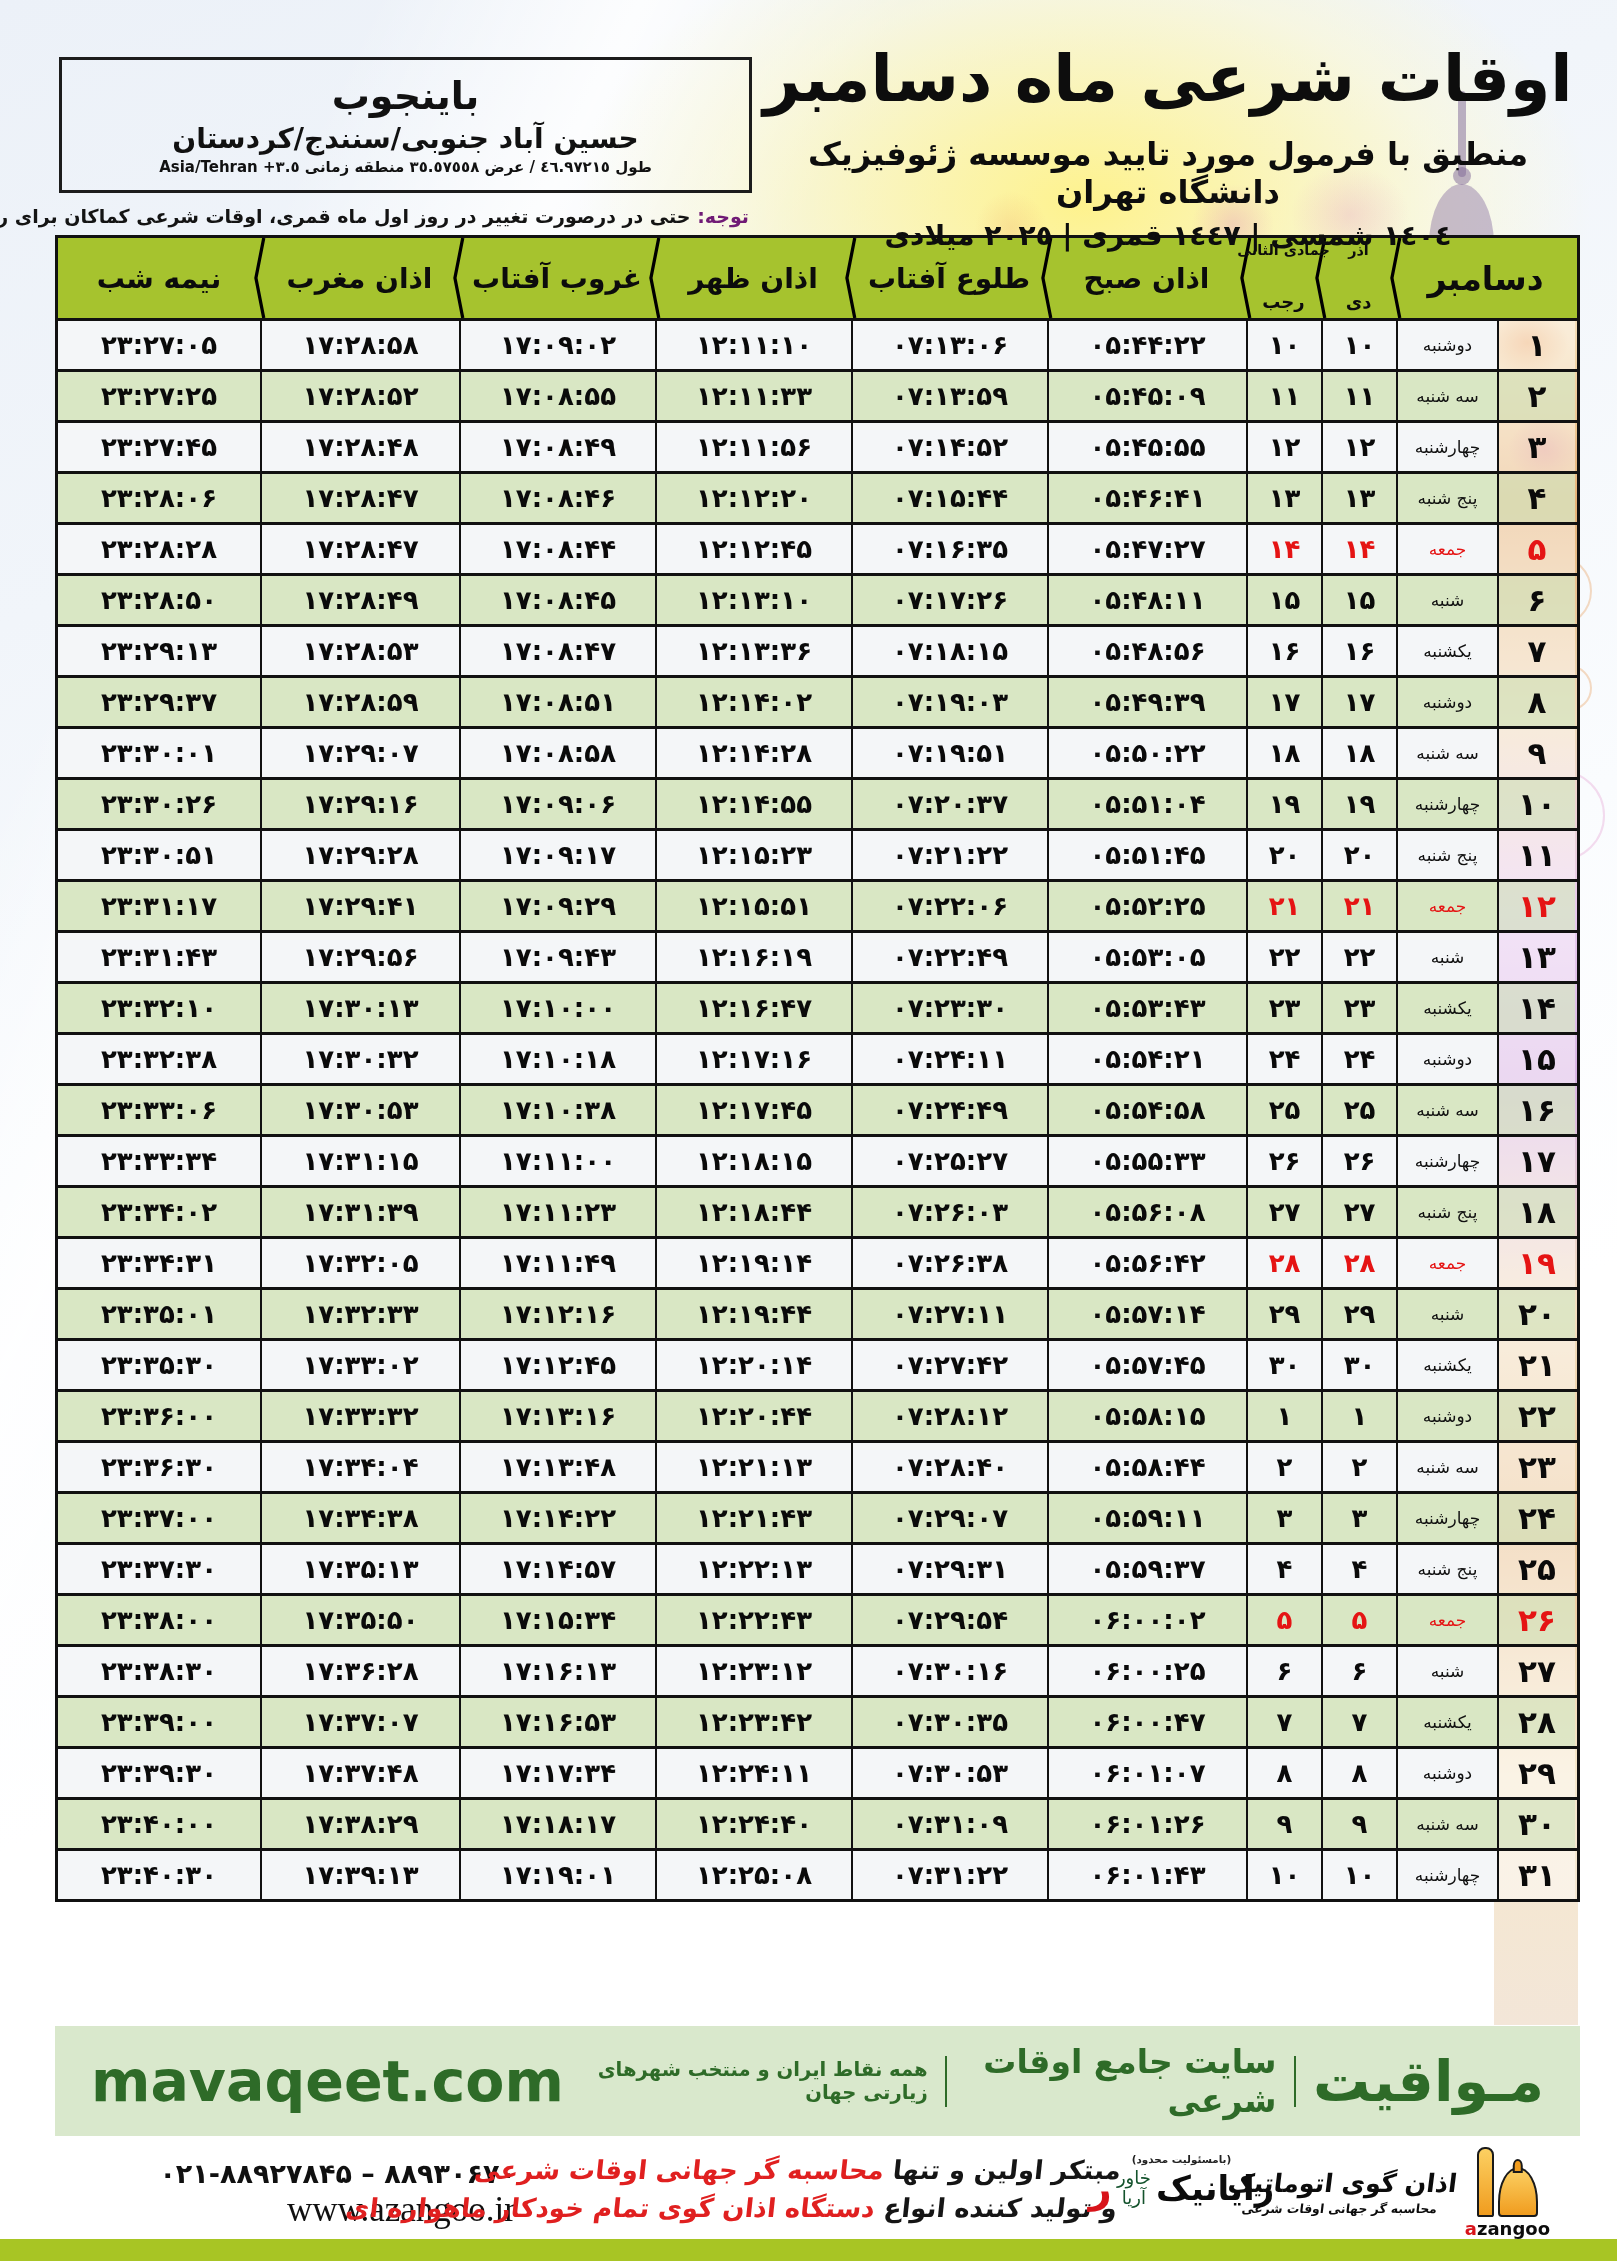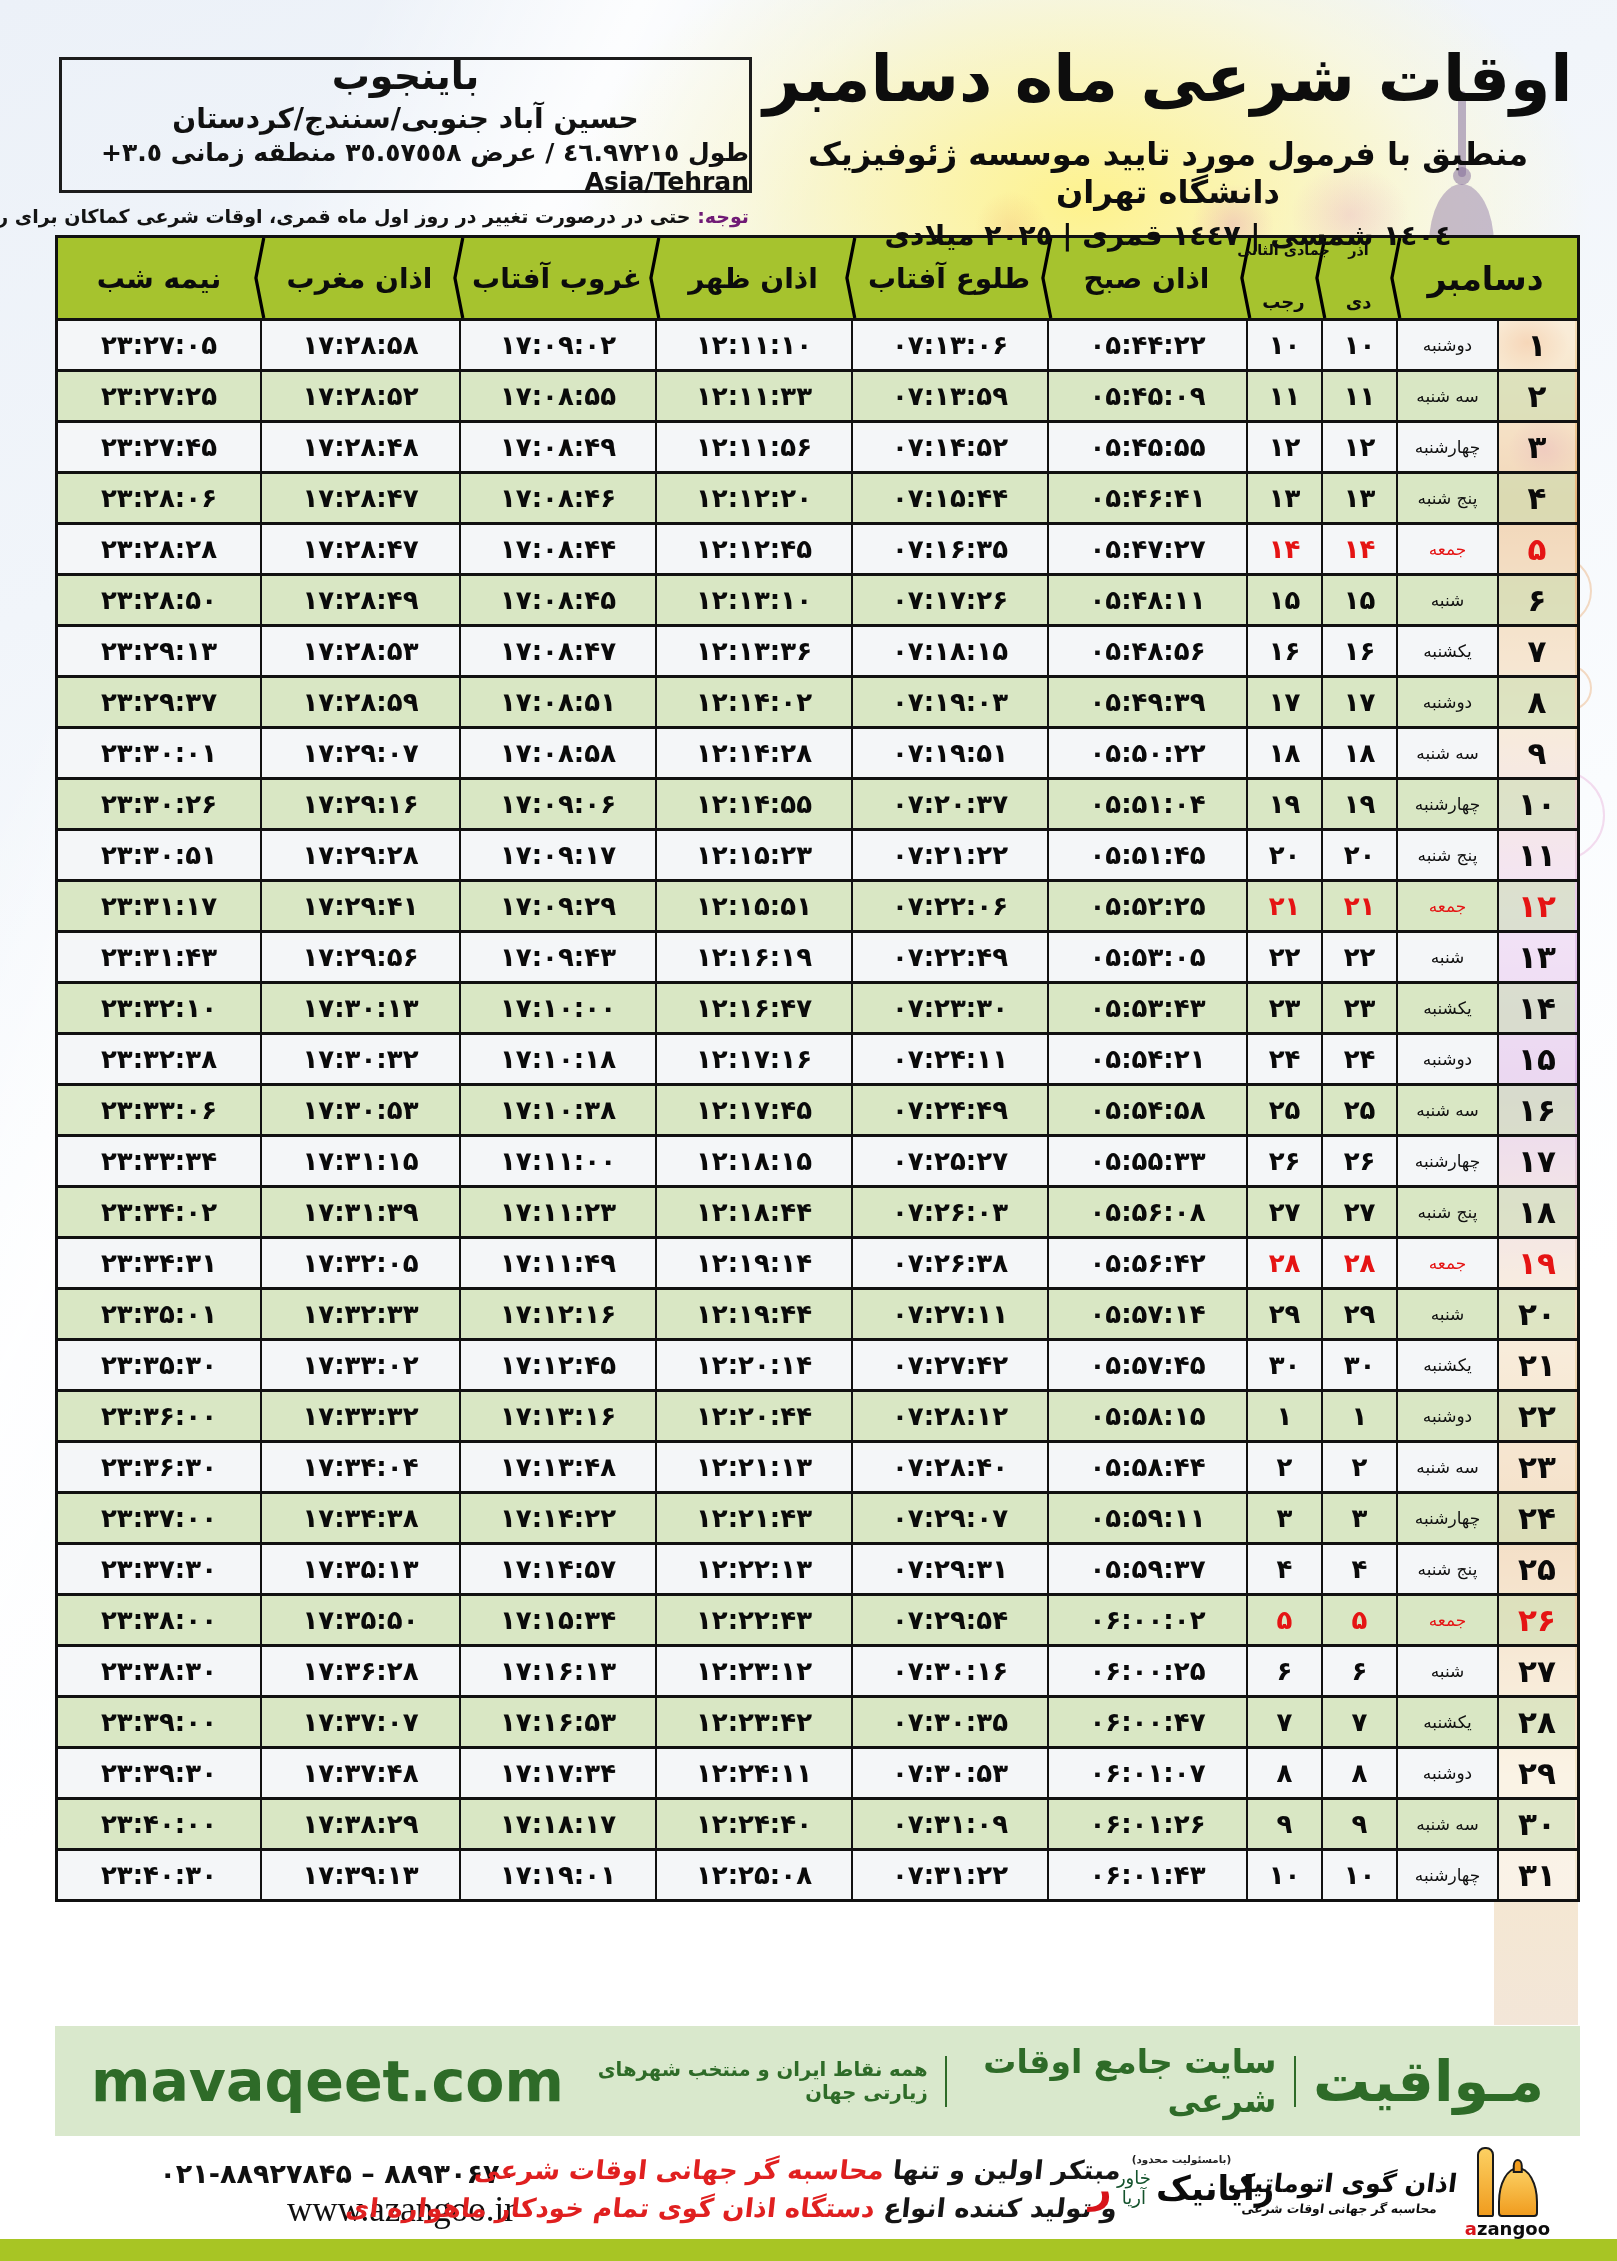--- a/index.html
+++ b/index.html
@@ -34,21 +34,21 @@
     radial-gradient(46px 39px at 55% 1.5%, rgba(205,45,30,.45), transparent 70%),
     radial-gradient(59px 46px at 40% 6%, rgba(230,120,40,.40), transparent 70%),
     radial-gradient(52px 46px at 60% 12%, rgba(200,60,120,.25), transparent 70%),
     linear-gradient(180deg,#f8edd8 0%,#f2d5a8 7%,#e6b277 15%,#f0d9b8 27%,#e8c9ef 38%,#d9b4e4 47%,#f3dfc0 60%,#eac394 73%,#f6e8cd 86%,#f3e6d8 100%)}
 
   
   .loc-box{position:absolute;left:59px;top:57px;width:693px;height:136px;border:3.3px solid #1c1c1c;z-index:2;
     display:flex;flex-direction:column;align-items:center;justify-content:center;gap:3.9px;direction:rtl}
   .loc-name{font-size:38px;font-weight:bold;color:#111}
   .loc-region{font-size:28px;font-weight:bold;color:#111}
-  .loc-coords{font-size:25px;font-weight:bold;color:#111;direction:rtl}
+  .loc-coords{font-size:15px;font-weight:bold;color:#111;direction:rtl}
   .note{position:absolute;left:38px;top:205px;width:711px;z-index:2;direction:rtl;text-align:center;
     white-space:nowrap;font-size:19px;font-weight:bold;color:#141414}
   .note .red{color:#701a75}
   .title-block{position:absolute;left:760px;top:43px;width:816px;z-index:2;text-align:center;direction:rtl;color:#0d0d0d}
   .main-title{font-size:65px;font-weight:bold;line-height:1.12}
   .sub-title{font-size:32px;font-weight:bold;margin-top:19px}
   .date-line{font-size:28px;font-weight:bold;margin-top:7.8px}
 
   
   .tbl{position:absolute;left:55px;top:235px;width:1525px;z-index:1;border:3.9px solid var(--border-dark);background:transparent}

